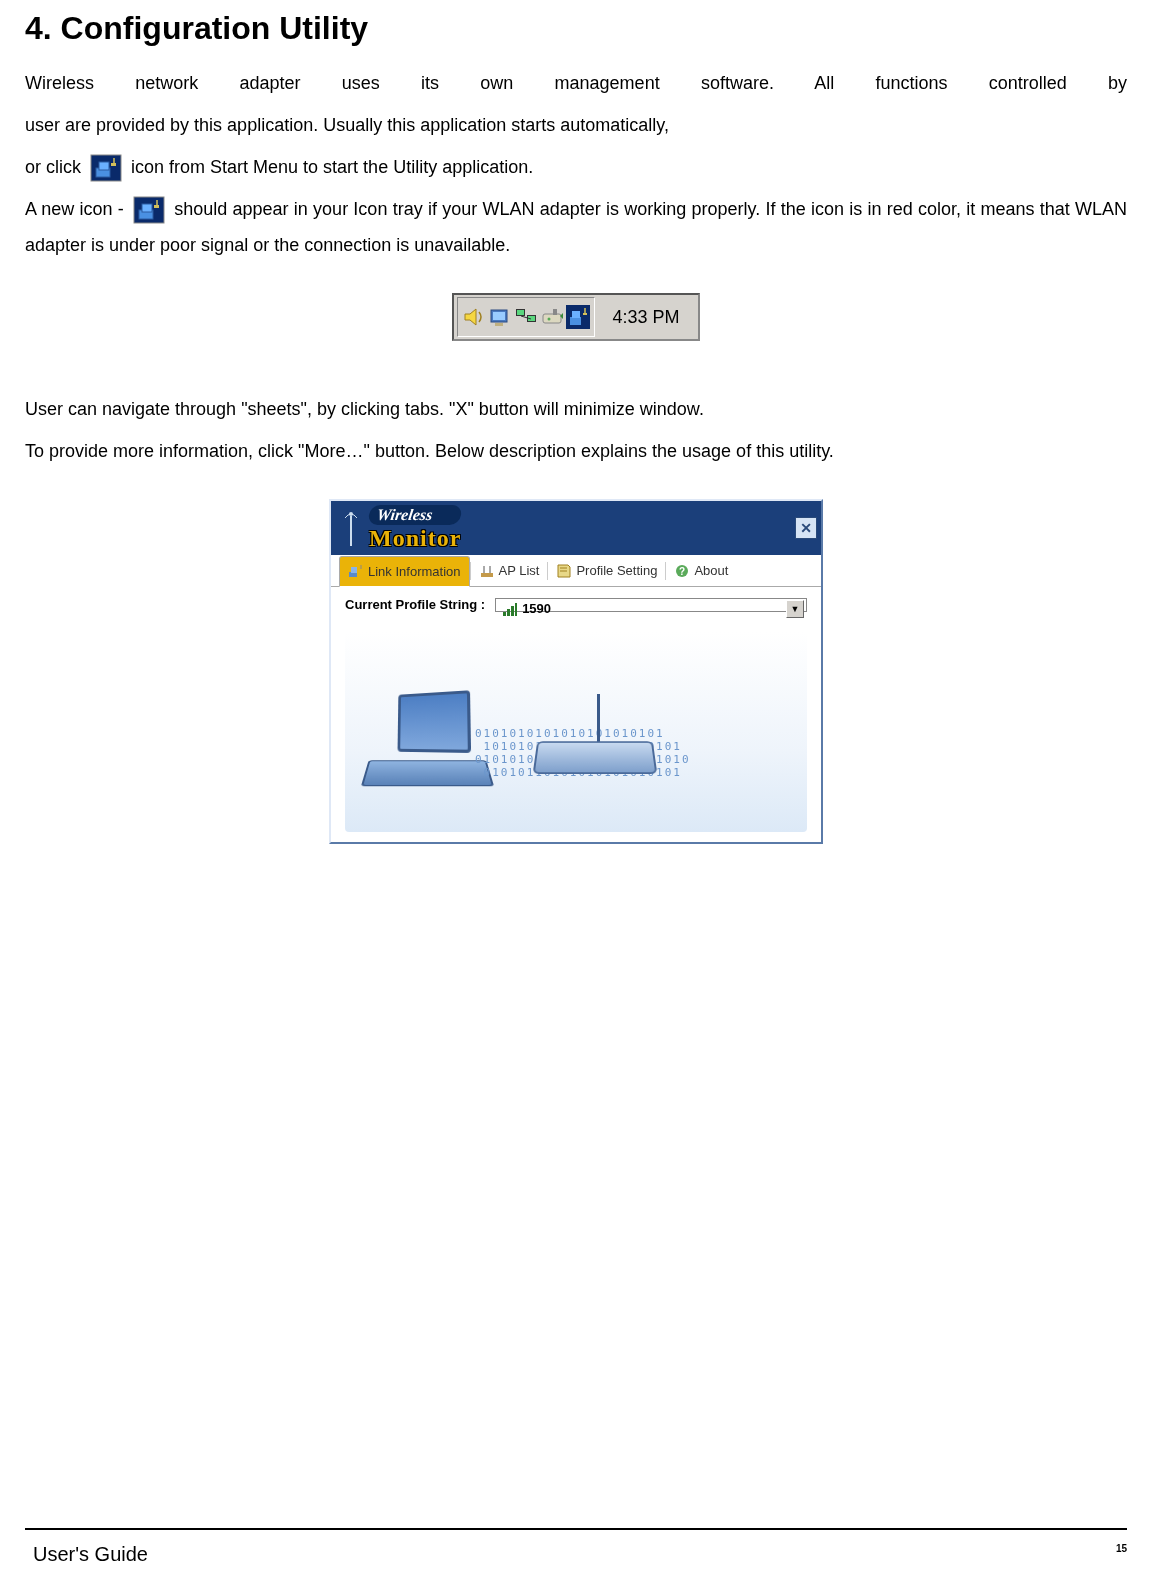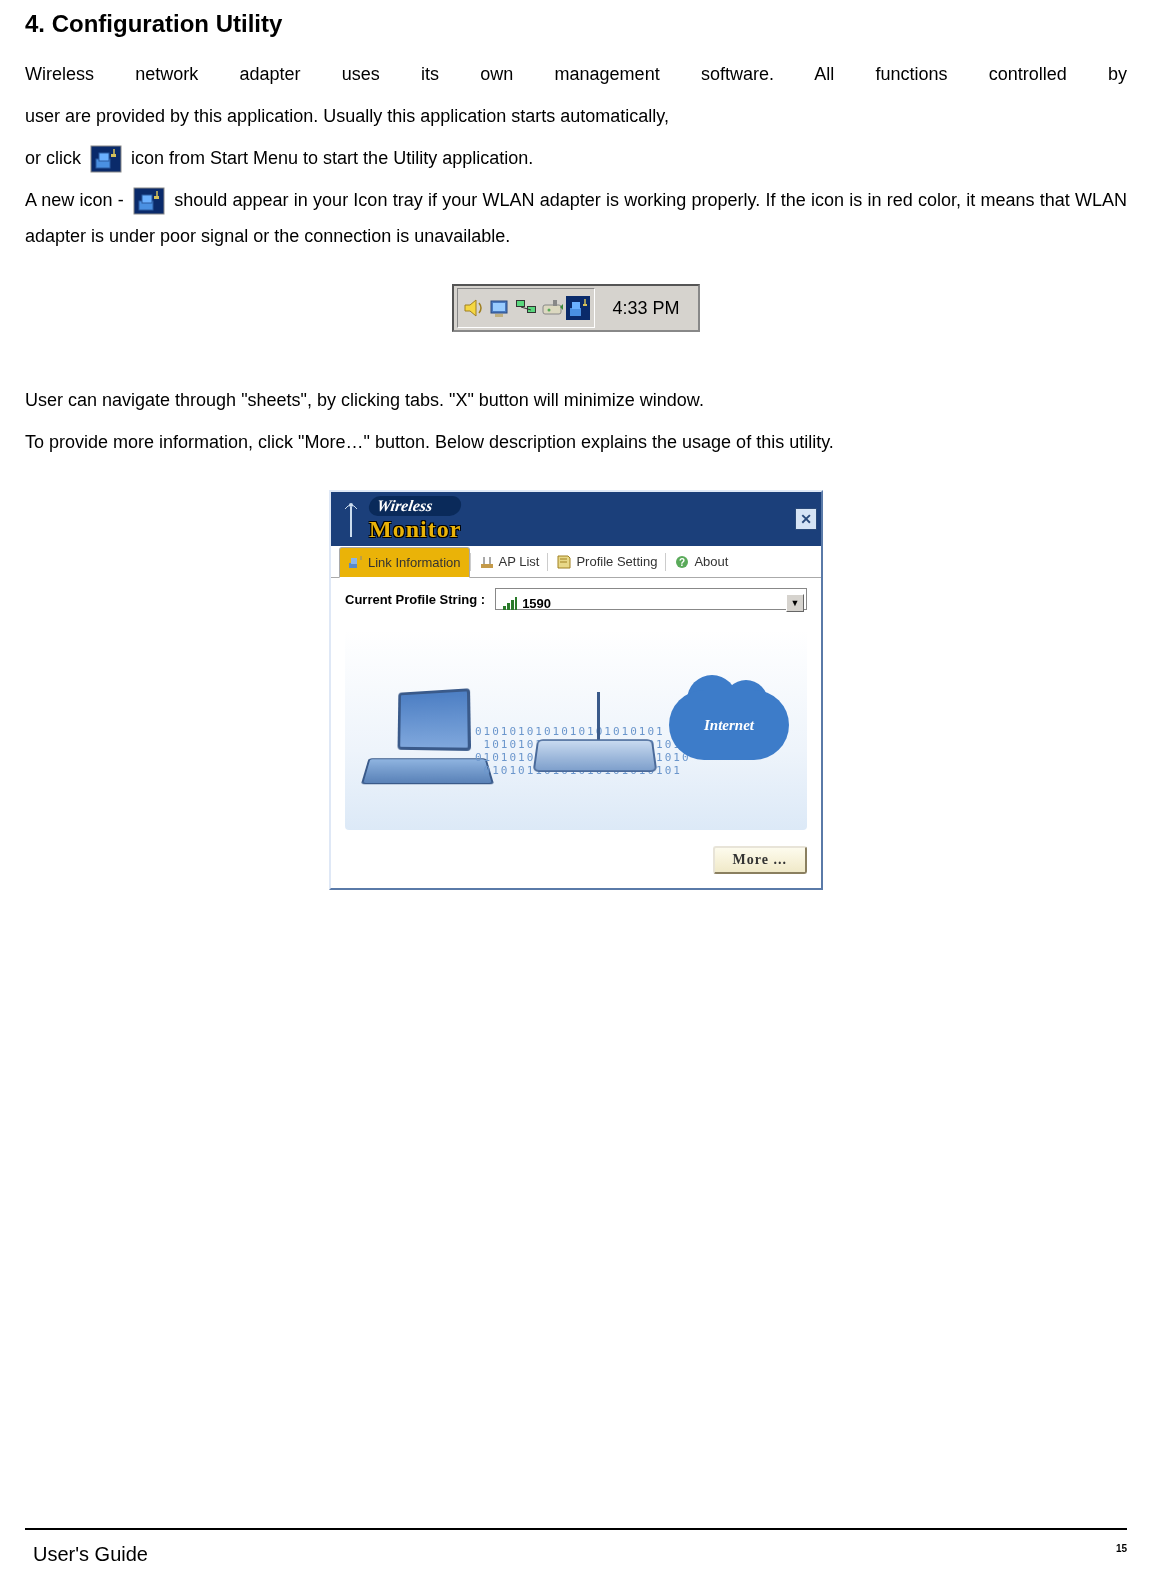--- a/index.html
+++ b/index.html
@@ -6,21 +6,21 @@
     body {
       width: 1152px;
       height: 1586px;
       font-family: Arial, Helvetica, sans-serif;
       background: #fff;
       color: #000;
       position: relative;
       padding: 10px 25px 0 25px;
     }
     .heading {
-      font-size: 24px;
+      font-size: 32px;
       font-weight: bold;
       margin-bottom: 18px;
     }
     .para {
       font-size: 18px;
       line-height: 2.0;
       text-align: justify;
       margin-bottom: 6px;
     }
     .para.just { text-align: justify; text-align-last: justify; }
@@ -163,21 +163,21 @@
       font-weight: bold;
     }
     .profile-row label { color: #000; }
     .profile-select {
       flex: 1;
       display: flex;
       align-items: center;
       justify-content: space-between;
       border: 1px solid #888;
       background: #fff;
-      height: 22px;
+      height: 14px;
       padding: 8px 2px 0 6px;
     }
     .select-val { display: flex; align-items: center; gap: 4px; }
     .select-arrow {
       width: 18px;
       height: 18px;
       background: #d6d3ce;
       border: 1px solid;
       border-color: #fff #666 #666 #fff;
       display: flex;
@@ -463,31 +463,22 @@
       <div class="illu-laptop">
         <div class="laptop-screen"></div>
         <div class="laptop-base"></div>
       </div>
       <div class="binary-stream">0101010101010101010101
  10101010101010101010101
 0101010101010101010101010
  01010110101010101010101</div>
       <div class="router-antenna"></div>
       <div class="illu-router"></div>
-      <div class="illu-cloud">
-        <div class="cloud-b1"></div>
-        <div class="cloud-b2"></div>
-        <div class="cloud-shape"></div>
-        <div class="cloud-text">Internet</div>
-      </div>
     </div>
 
-    <div class="more-row">
-      <div class="more-btn">More ...</div>
-    </div>
   </div>
 </div>
 
 <div class="footer-line"></div>
 <div class="footer">
   <span>User's Guide</span>
   <span class="pg">15</span>
 </div>
 
 </body></html>

